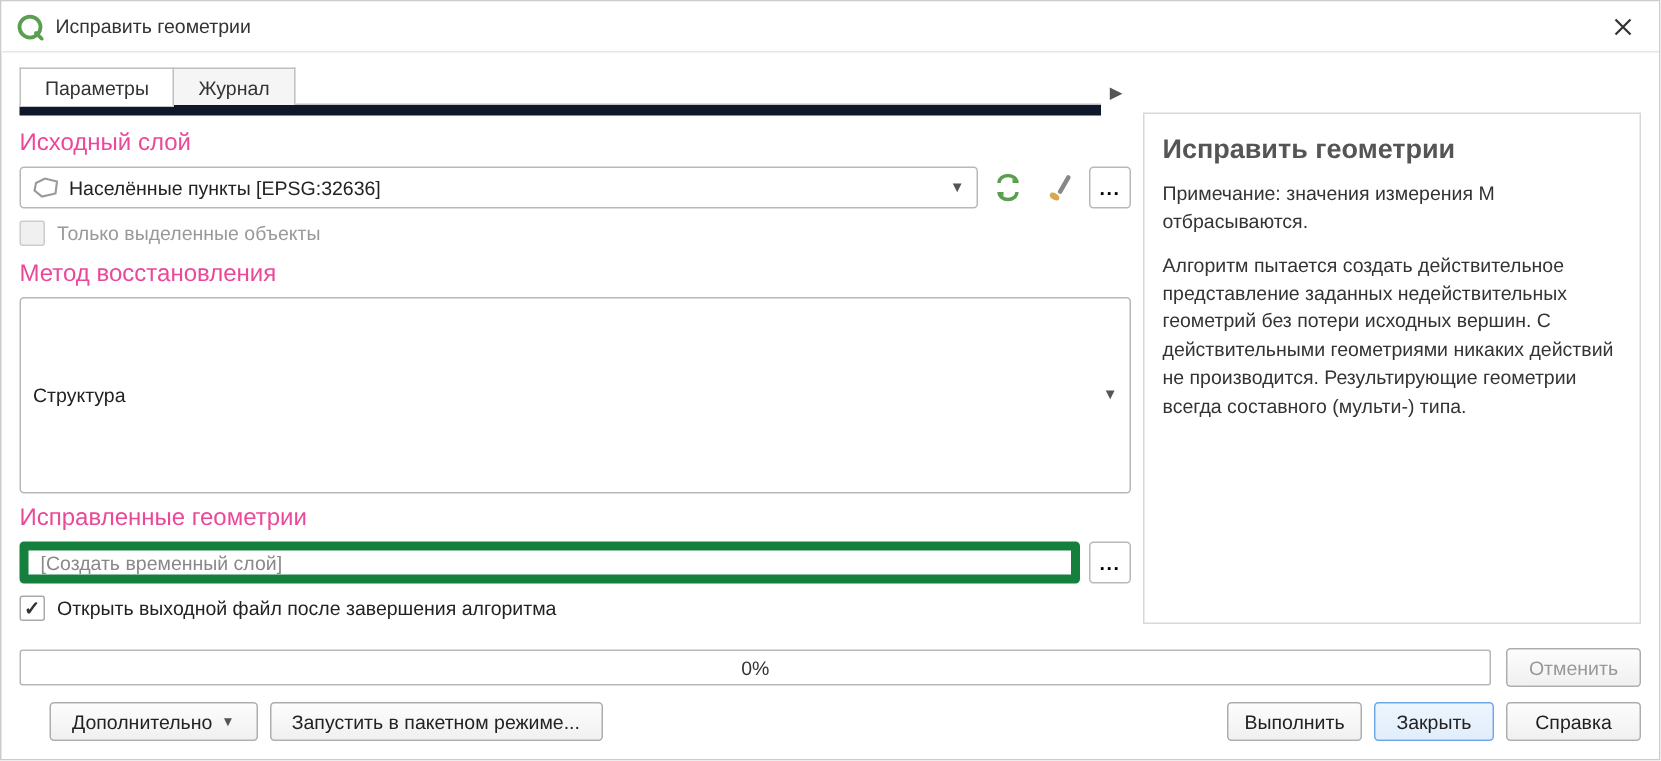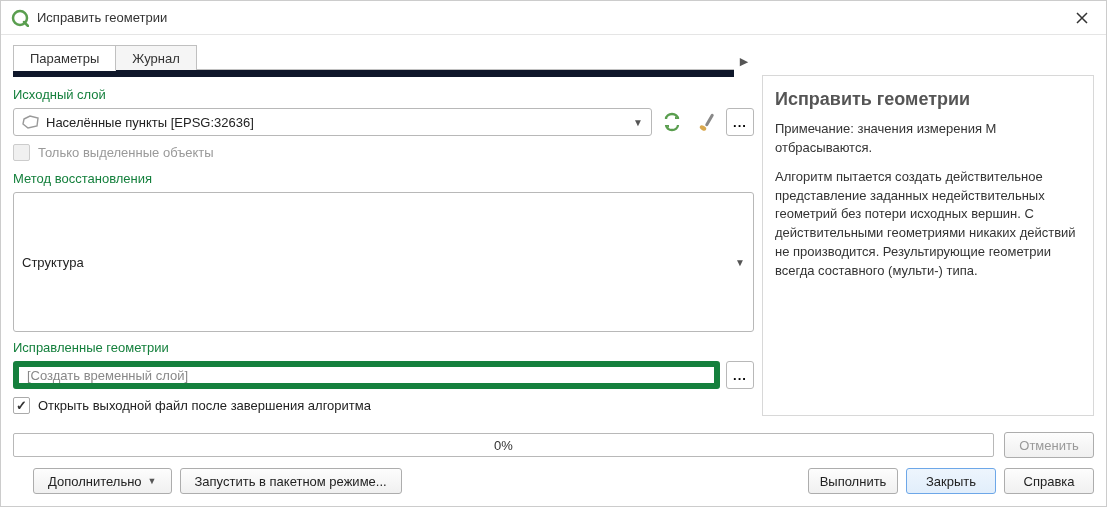--- a/index.html
+++ b/index.html
@@ -101,22 +101,22 @@
       font-size: 11px;
     }
     .form-body {
       flex: 1;
       padding-top: 10px;
       display: flex;
       flex-direction: column;
       gap: 6px;
     }
     .form-label {
-      font-size: 13px;
-      color: #15803d;
+      font-size: 16px;
+      color: #ec4899;
       margin-top: 2px;
     }
     .field-row {
       display: flex;
       align-items: center;
       gap: 6px;
     }
     .select-box {
       flex: 1;
       height: 28px;
@@ -397,21 +397,21 @@
         <span>Дополнительно</span>
         <span class="dropdown-indicator">▼</span>
       </div>
       <div class="btn">
         <span>Запустить в пакетном режиме...</span>
       </div>
       <div class="spacer"></div>
       <div class="btn" style="width:90px;">
         <span>Выполнить</span>
       </div>
-      <div class="btn primary" style="width:90px;">
+      <div class="btn primary" style="width:80px;justify-content:flex-end;">
         <span>Закрыть</span>
       </div>
       <div class="btn" style="width:90px;">
         <span>Справка</span>
       </div>
     </div>
   </div>
 
 </div>
 

